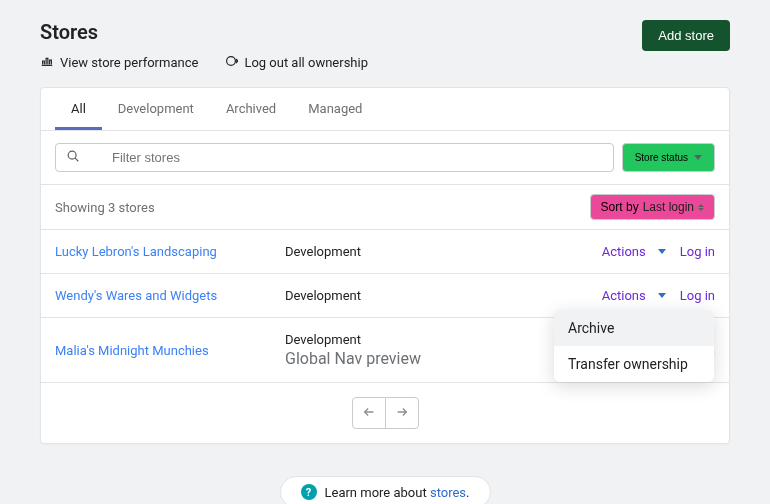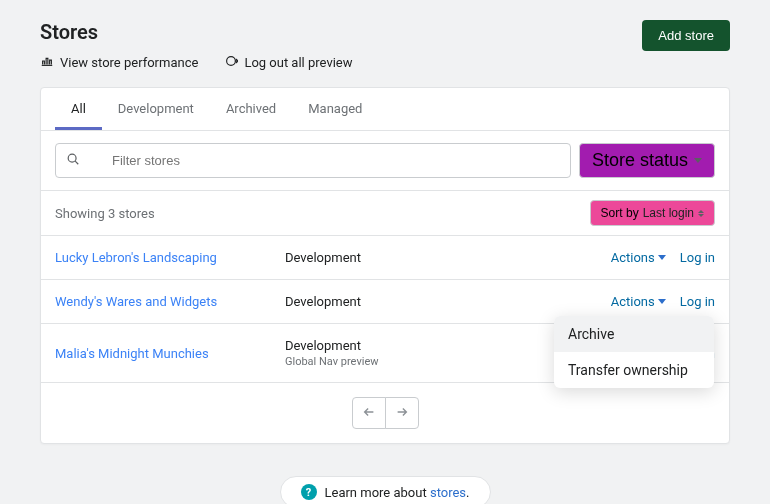--- a/index.html
+++ b/index.html
@@ -91,23 +91,23 @@
   border: none;
   outline: none;
   font-size: 13px;
   padding-left: 8px;
   width: 100%;
   margin-left: 24px;
 }
 .status-btn {
   border: 1px solid #c9cccf;
   border-radius: 4px;
-  background: #a21caf;
+  background: #22c55e;
   padding: 6px 12px;
-  font-size: 18px;
+  font-size: 10px;
   display: flex;
   align-items: center;
   gap: 6px;
   cursor: pointer;
 }
 .caret-down {
   width: 0; height: 0;
   border-left: 4px solid transparent;
   border-right: 4px solid transparent;
   border-top: 5px solid #5c5f62;
@@ -148,23 +148,23 @@
 .row {
   display: flex;
   align-items: center;
   padding: 14px;
   border-bottom: 1px solid #e1e3e5;
   position: relative;
 }
 .row:last-of-type { border-bottom: none; }
 .col-name { flex: 0 0 230px; font-size: 13px; color: #3b82f6; }
 .col-type { flex: 1; font-size: 13px; color: #202223; }
-.col-type .sub { font-size: 11px; color: #6d7175; margin-top: 2px; }
+.col-type .sub { font-size: 16px; color: #6d7175; margin-top: 2px; }
 .actions { display: flex; align-items: center; gap: 14px; margin-left: auto; }
-.link { color: #0369a1; font-size: 13px; cursor: pointer; display: flex; align-items: center; gap: 3px; }
+.link { color: #6d28d9; font-size: 13px; cursor: pointer; display: flex; align-items: center; gap: 12px; }
 .link .caret-down { border-top-color: #2c6ecb; }
 .dropdown {
   position: absolute;
   top: 36px;
   right: 15px;
   background: #fff;
   border-radius: 6px;
   box-shadow: 0 4px 18px rgba(0,0,0,0.15);
   min-width: 160px;
   overflow: hidden;
@@ -241,21 +241,21 @@
           </span>
           <span>View store performance</span>
         </div>
         <div class="header-link">
           <span>
             <svg viewBox="0 0 16 16" fill="none" stroke="#202223" stroke-width="1.3">
                 <circle cx="8" cy="8" r="5"></circle>
                 <path d="M13 8h3M14 6l2 2-2 2" stroke-linecap="round"></path>
               </svg>
           </span>
-          <span>Log out all preview</span>
+          <span>Log out all ownership</span>
         </div>
       </div>
     </div>
     <button class="btn-primary">Add store</button>
   </div>
 
   <div class="card">
     <div class="tabs">
       <div class="tab active">All</div>
       <div class="tab">Development</div>

